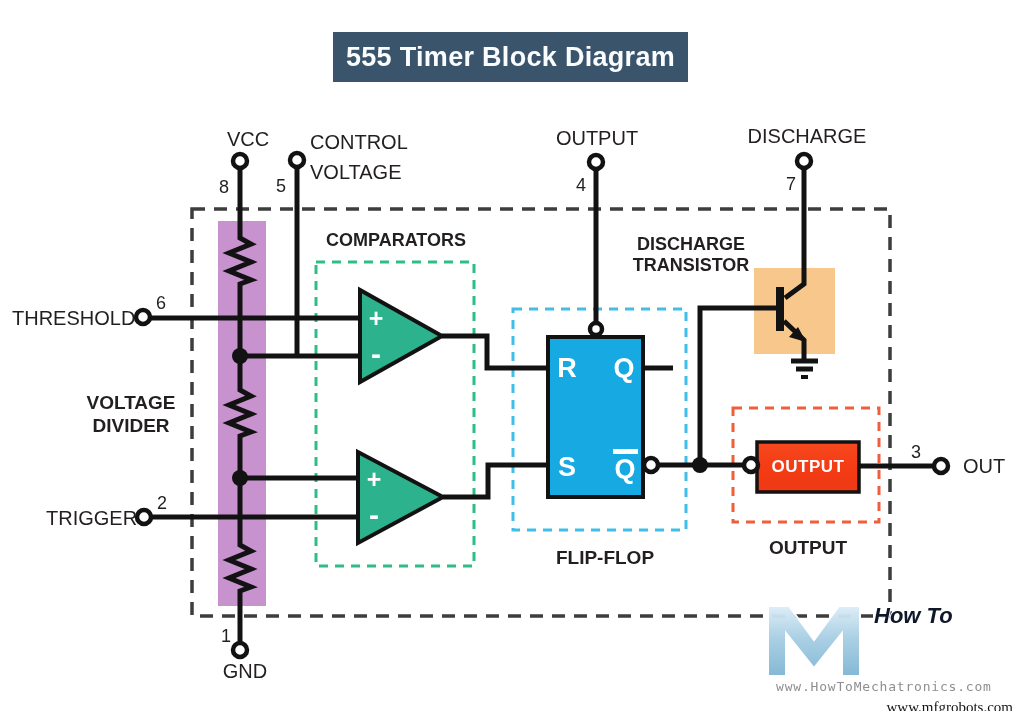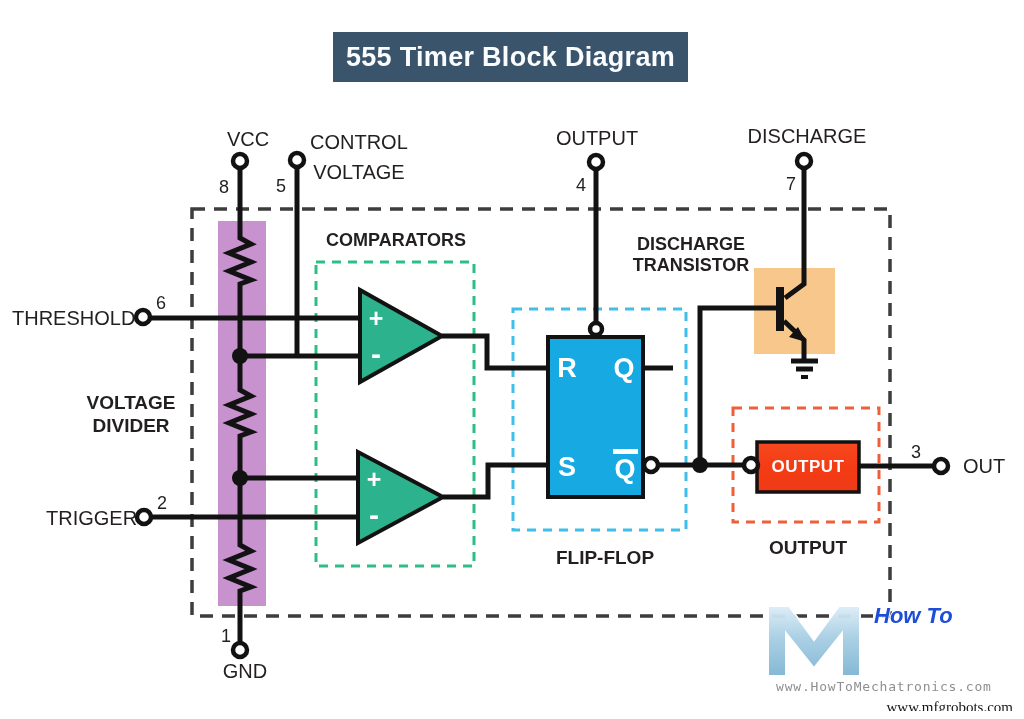--- a/index.html
+++ b/index.html
@@ -4,21 +4,21 @@
 <style>
   * { margin:0; padding:0; box-sizing:border-box; }
   html,body { background:#ffffff; }
   body { font-family:"Liberation Sans", sans-serif; }
   #canvas {
     position:relative; width:1024px; height:711px;
     background:#ffffff; overflow:hidden;
   }
   #diagram-svg { position:absolute; left:0; top:0; }
 
-  .lbl { position:absolute; color:#231f20; white-space:nowrap;text-align:center; }
+  .lbl { position:absolute; color:#231f20; white-space:nowrap; }
   .pin-label { font-size:20px; }
   .pin-number { font-size:18px; }
   .section-label { font-weight:bold; font-size:18px; }
   .center { transform:translate(-50%,-50%); text-align:center; }
 
   .title-banner {
     position:absolute; left:333px; top:32px; width:355px; height:50px;
     background:#3a546c; color:#fbfcfd; font-size:27px; font-weight:bold;
     display:flex; align-items:center; justify-content:center;
     letter-spacing:0.3px;
@@ -32,21 +32,21 @@
     position:absolute; left:757px; top:442px; width:102px; height:50px;
     display:flex; align-items:center; justify-content:center;
     color:#ffffff; font-weight:bold; font-size:17px; letter-spacing:0.5px;
   }
 
   .two-line { line-height:21px; }
 
   
   .wm-howto {
     position:absolute; left:874px; top:603px;
-    font-size:22px; font-weight:bold; font-style:italic; color:#1d4ed8;
+    font-size:22px; font-weight:bold; font-style:italic; color:#0f172a;
     text-shadow:0 1px 0 #ffffff, 0 -1px 0 #ffffff, 1px 0 0 #ffffff, -1px 0 0 #ffffff;
   }
   .wm-brand {
     position:absolute; left:871px; top:641px;
     font-size:19px; font-weight:bold; font-style:italic; color:#7fb4d4;
     letter-spacing:-0.4px;
     text-shadow:0 1px 0 #ffffff, 0 -1px 0 #ffffff, 1px 0 0 #ffffff, -1px 0 0 #ffffff, 1px 2px 2px rgba(60,100,130,0.35);
   }
   .wm-url {
     position:absolute; left:776px; top:679px;

